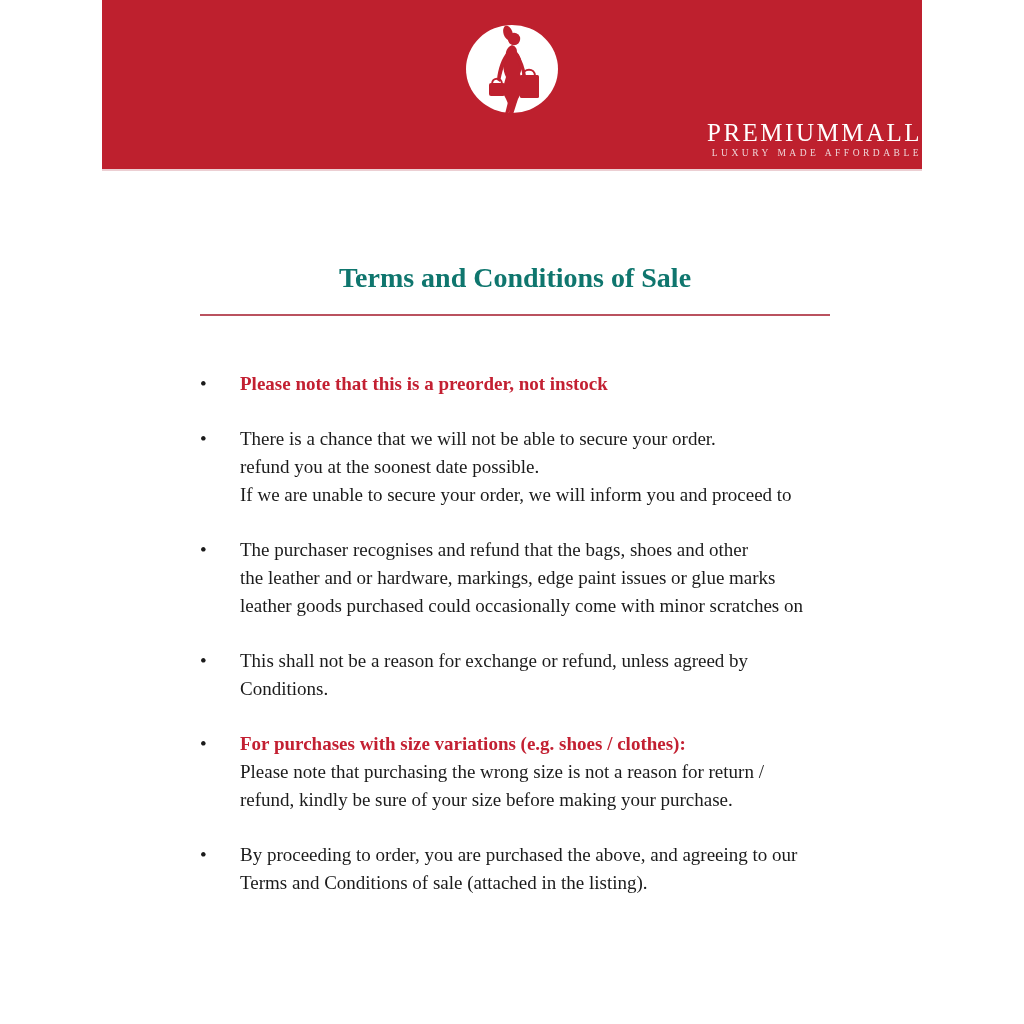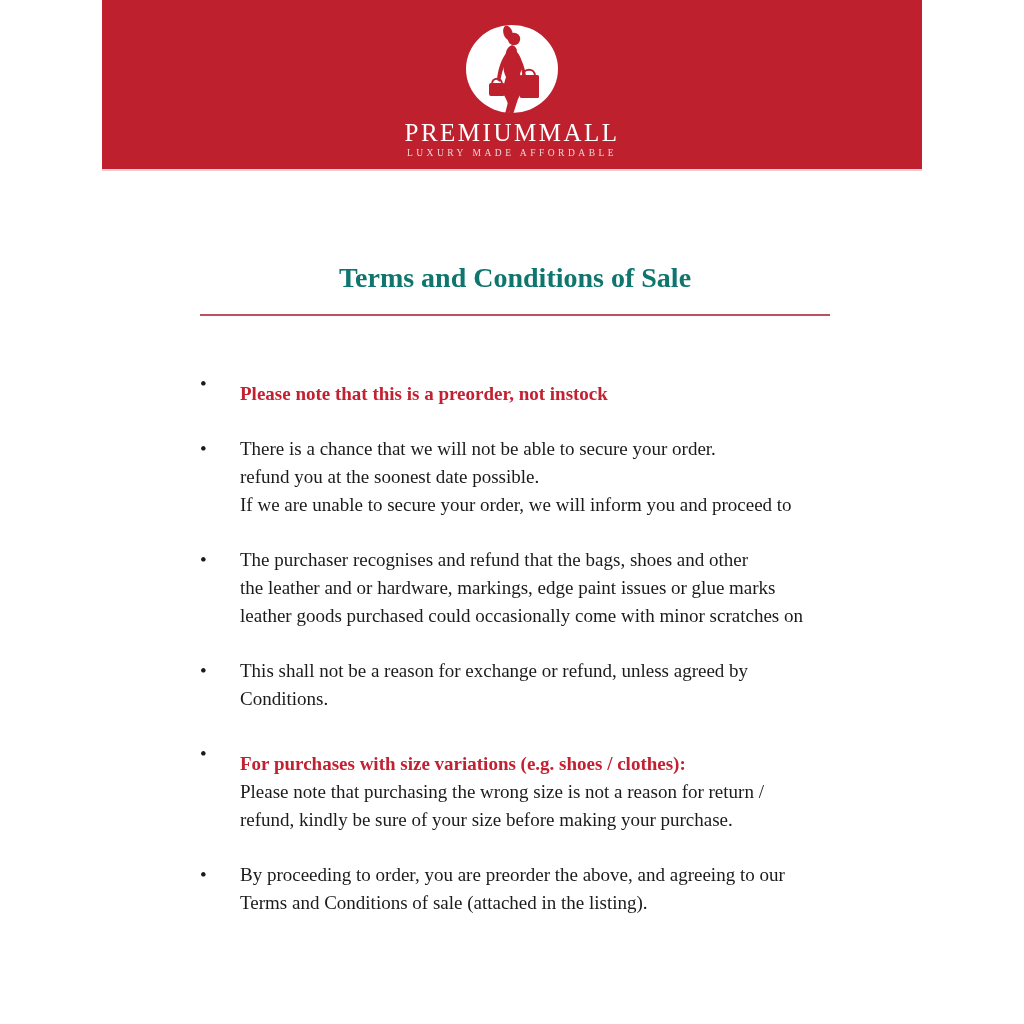--- a/index.html
+++ b/index.html
@@ -17,21 +17,21 @@
     left: 102px;
     top: 0;
     width: 820px;
     height: 169px;
     background: #BE202E;
     box-shadow: 0 2px 0 #eccfd3;
   }
   .logo {
     position: absolute;
     left: 0; right: 0; top: 24px;
-    text-align: center;
+    text-align: right;
   }
   .logo-mark {
     display: block;
     width: 96px;
     height: 96px;
     margin: 0 auto;
   }
   .brand {
     color: #ffffff;
     font-size: 25px;
@@ -82,21 +82,20 @@
   }
   .lines { flex: 1; min-width: 0; }
   .line {
     font-size: 19px;
     line-height: 28px;
     white-space: nowrap;
   }
   .accent {
     color: #c32032;
     font-weight: bold;
-    margin-top: 10px;
   }
 </style>
 </head>
 <body>
 
 <div class="page">
 
   <div class="banner">
     <div class="logo">
       <svg class="logo-mark" viewBox="0 0 96 96" aria-hidden="true">
@@ -163,21 +162,21 @@
         <div class="lines">
           <div class="line accent">For purchases with size variations (e.g. shoes / clothes):</div>
           <div class="line">Please note that purchasing the wrong size is not a reason for return /</div>
           <div class="line">refund, kindly be sure of your size before making your purchase.</div>
         </div>
       </div>
 
       <div class="item">
         <span class="dot">•</span>
         <div class="lines">
-          <div class="line">By proceeding to order, you are preorder the above, and agreeing to our</div>
+          <div class="line">By proceeding to order, you are purchased the above, and agreeing to our</div>
           <div class="line">Terms and Conditions of sale (attached in the listing).</div>
         </div>
       </div>
 
     </div>
   </div>
 
 </div>
 
 </body></html>

